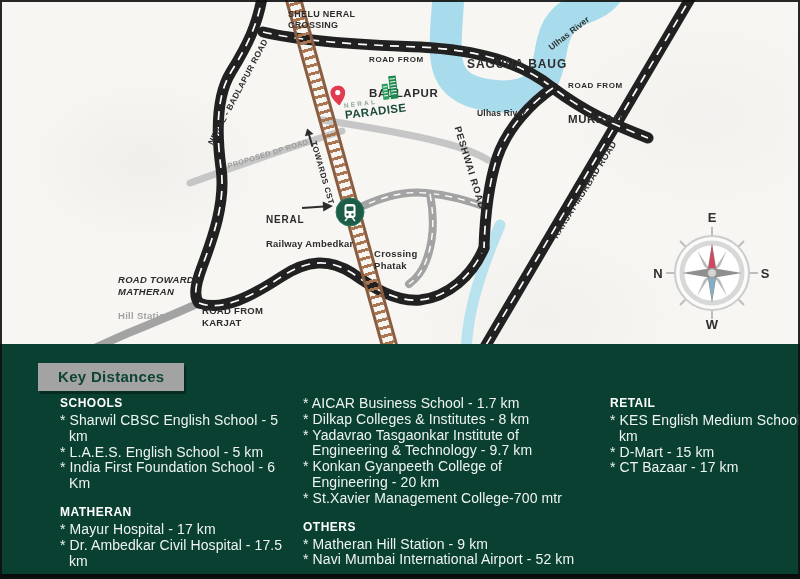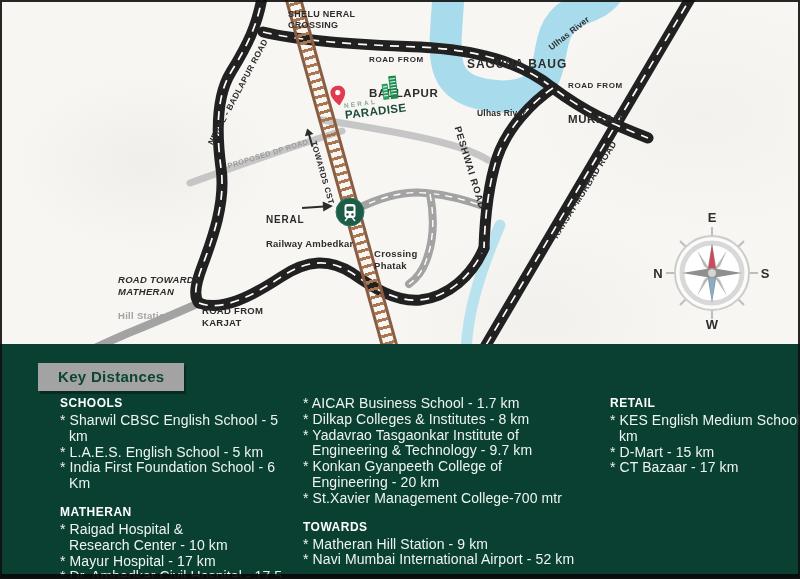--- a/index.html
+++ b/index.html
@@ -214,38 +214,36 @@
     <div id="kd-box">Key Distances</div>
     <div class="col" id="col-0">
         <div class="section">
           <div class="heading">SCHOOLS</div>
           <div class="item">* Sharwil CBSC English School - 5 km</div>
           <div class="item">* L.A.E.S. English School - 5 km</div>
           <div class="item">* India First Foundation School - 6 Km</div>
         </div>
         <div class="section">
           <div class="heading">MATHERAN</div>
-          <div class="item">* Raigad Hospital &amp;
-Research Center - 10 km</div>
           <div class="item">* Mayur Hospital - 17 km</div>
           <div class="item">* Dr. Ambedkar Civil Hospital - 17.5 km</div>
         </div>
       </div>
     <div class="col" id="col-1">
         <div class="section">
           <div class="item">* AICAR Business School - 1.7 km</div>
           <div class="item">* Dilkap Colleges &amp; Institutes - 8 km</div>
           <div class="item">* Yadavrao Tasgaonkar Institute of
 Engineering &amp; Technology - 9.7 km</div>
           <div class="item">* Konkan Gyanpeeth College of
 Engineering - 20 km</div>
           <div class="item">* St.Xavier Management College-700 mtr</div>
         </div>
         <div class="section">
-          <div class="heading">TOWARDS</div>
+          <div class="heading">OTHERS</div>
           <div class="item">* Matheran Hill Station - 9 km</div>
           <div class="item">* Navi Mumbai International Airport - 52 km</div>
         </div>
       </div>
     <div class="col" id="col-2">
         <div class="section">
           <div class="heading">RETAIL</div>
           <div class="item">* KES English Medium School - 5 km</div>
           <div class="item">* D-Mart - 15 km</div>
           <div class="item">* CT Bazaar - 17 km</div>

